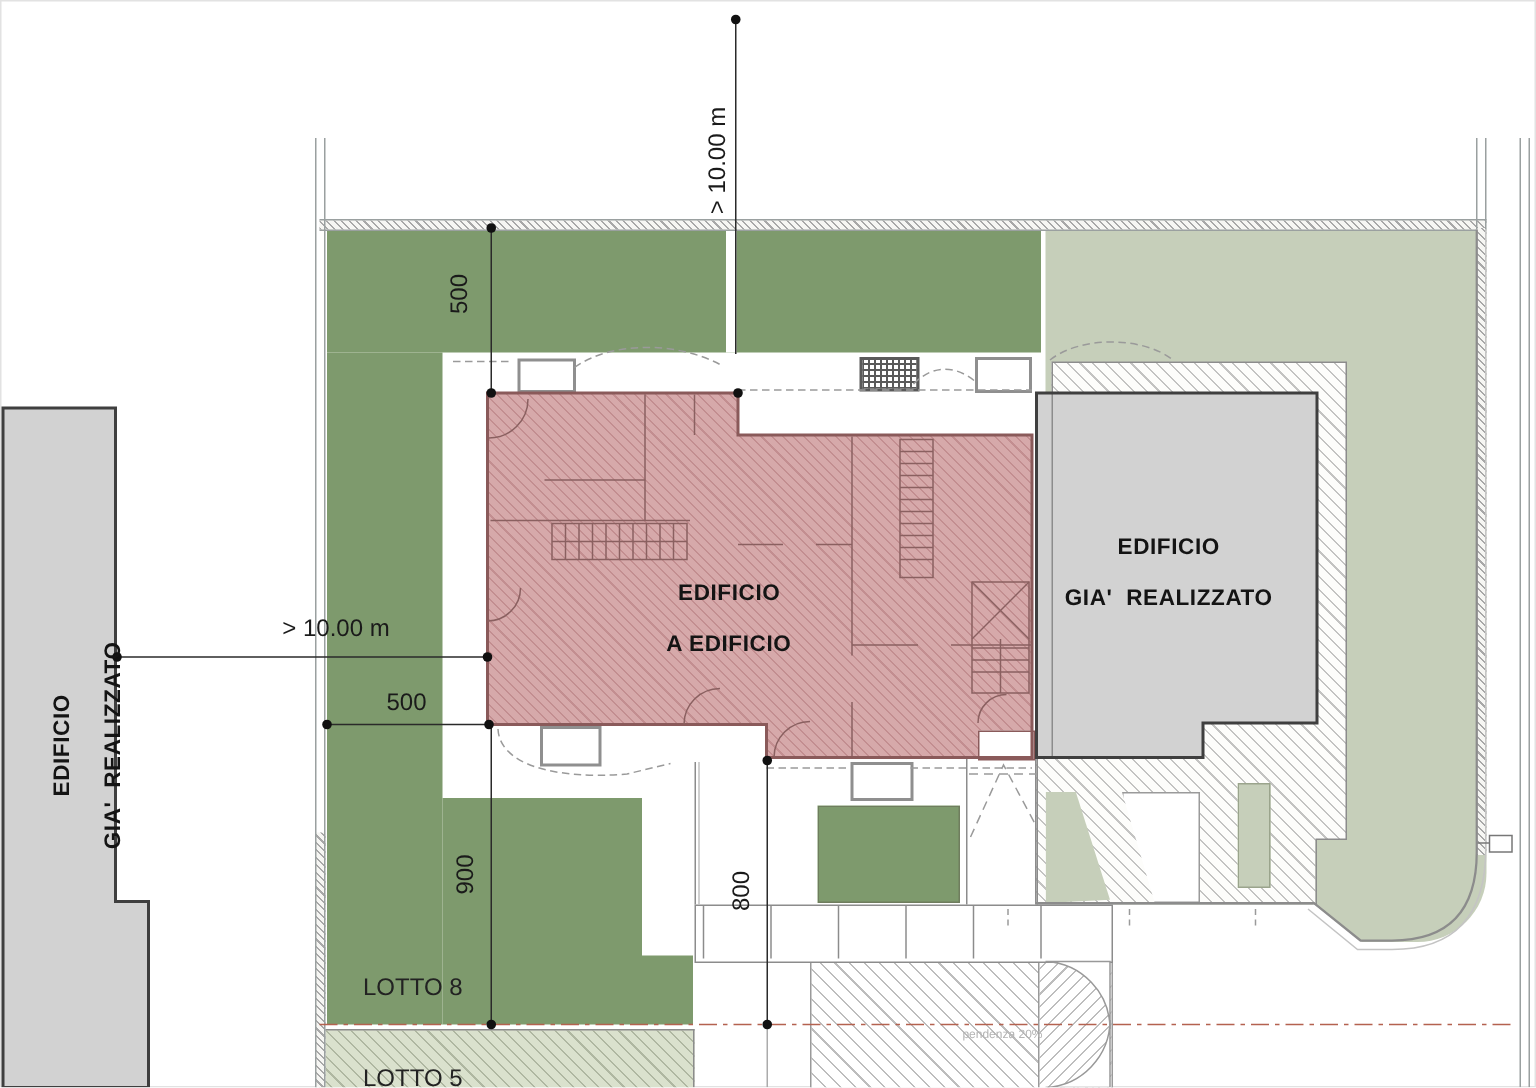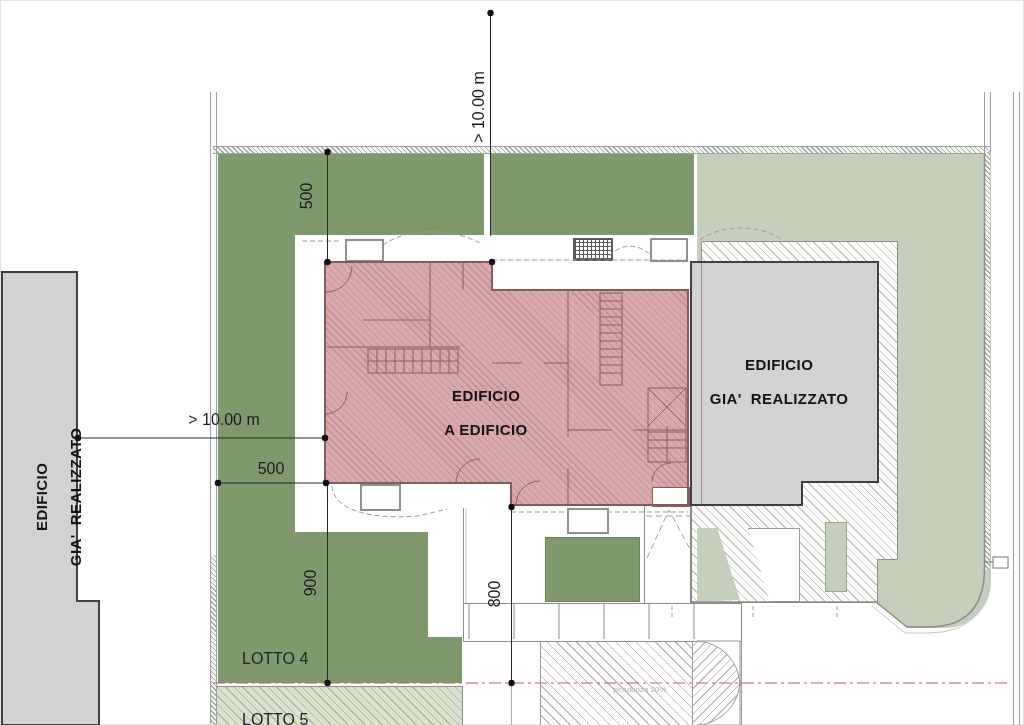--- a/index.html
+++ b/index.html
@@ -14,21 +14,21 @@
   .ramp-hatch{background:repeating-linear-gradient(45deg, rgba(135,135,135,.55) 0 1px, rgba(0,0,0,0) 1px 7px), #fff; border:1px solid #9a9a9a;}
   .gate-hatch{background:repeating-linear-gradient(-45deg, rgba(135,135,135,.55) 0 1px, rgba(0,0,0,0) 1px 6px), #fff; border:1px solid #9a9a9a;}
   .lotto5-hatch{background:repeating-linear-gradient(45deg, rgba(110,120,95,.40) 0 1px, rgba(0,0,0,0) 1px 6px), #dae1cd; border-top:1px solid #8c8c8c;}
   .hatch-fine{background:repeating-linear-gradient(45deg, #a8a8a8 0 1px, rgba(0,0,0,0) 1px 3.5px), #f6f6f3;}
   .grid-hatch{background:repeating-linear-gradient(0deg, #5a5a5a 0 1px, rgba(0,0,0,0) 1px 4px),
               repeating-linear-gradient(90deg, #5a5a5a 0 1px, rgba(0,0,0,0) 1px 4px), #fff !important;}
   .dormer{background:#fff;border:2px solid #8f8f8f;}
   .dim{font-size:16px;color:#1a1a1a;text-align:center;white-space:pre;}
   .blabel{font-size:15px;font-weight:bold;color:#141414;text-align:center;line-height:17px;white-space:pre;letter-spacing:.4px;}
   .lotto{font-size:16px;color:#222;white-space:pre;}
-  .tiny{font-size:8px;color:#b3b3b3;text-align:center;white-space:pre;}
+  .tiny{font-size:8px;color:#b3b3b3;text-align:right;white-space:pre;}
   .rot{transform:translate(-50%,-50%) rotate(-90deg);}
   .ctr{transform:translate(-50%,-50%);}
   svg{position:absolute;left:0;top:0;}
 </style>
 </head>
 <body>
 
 <div id="plan">
 
   <div class="abs lawn-dark" style="left:218px;top:152px;width:476px;height:83px;"></div>
@@ -208,17 +208,17 @@
   </div>
   <div class="abs blabel ctr" style="left:477px;top:387px;width:170px;height:34px;">
     <span>EDIFICIO</span><br>
     <span>A EDIFICIO</span>
   </div>
   <div class="abs blabel ctr" style="left:770px;top:356px;width:200px;height:34px;">
     <span>EDIFICIO</span><br>
     <span>GIA'  REALIZZATO</span>
   </div>
 
-  <div class="abs lotto" style="left:242px;top:650px;">LOTTO 4</div>
+  <div class="abs lotto" style="left:242px;top:650px;">LOTTO 8</div>
   <div class="abs lotto" style="left:242px;top:699px;margin-top:12px;">LOTTO 5</div>
   <div class="abs tiny ctr" style="left:640px;top:690px;width:110px;height:10px;">pendenza 20%</div>
 
 </div>
 
 </body></html>

